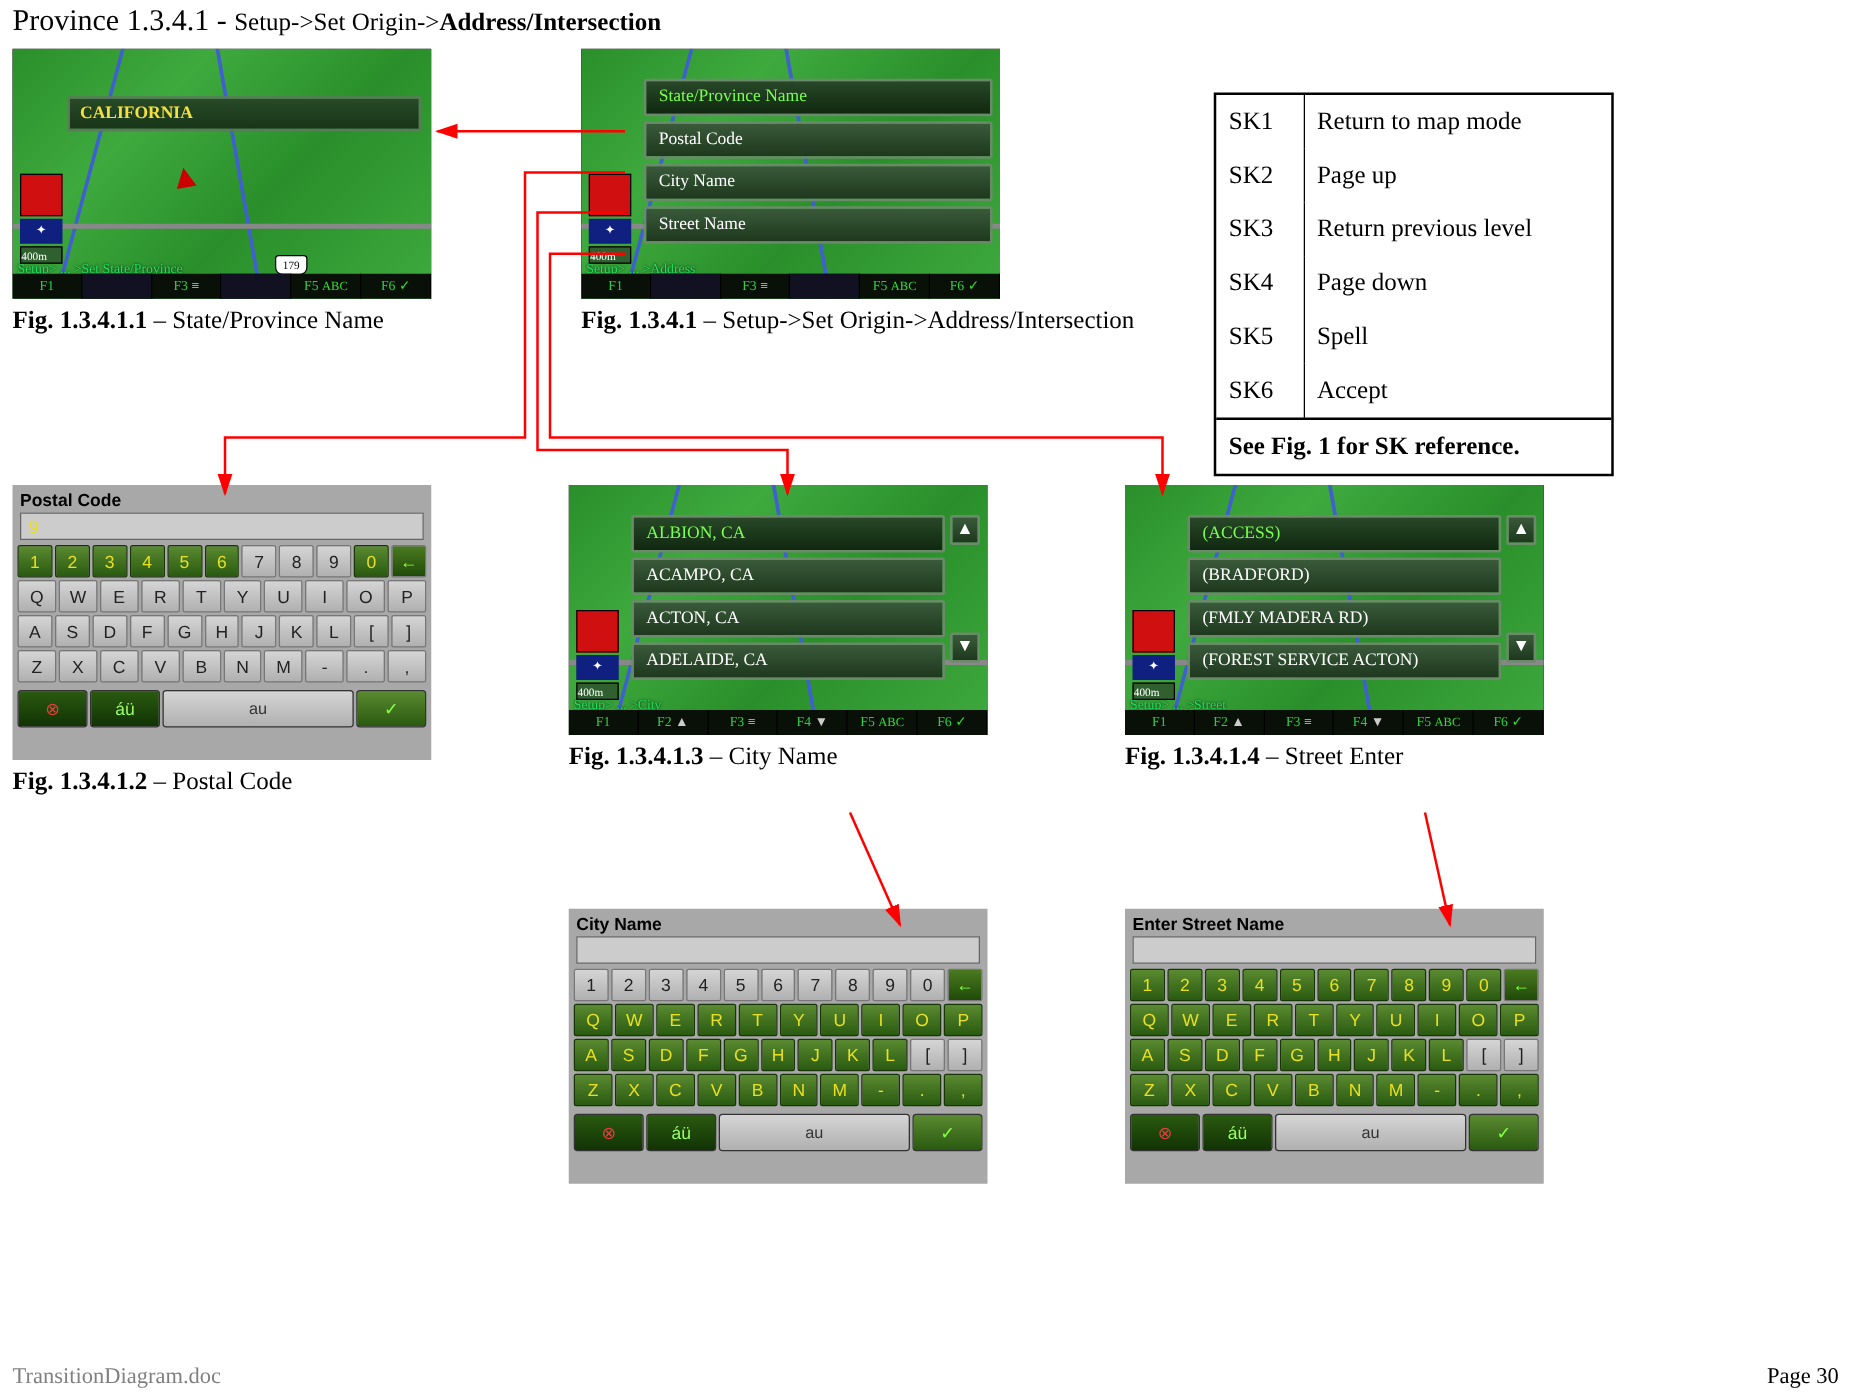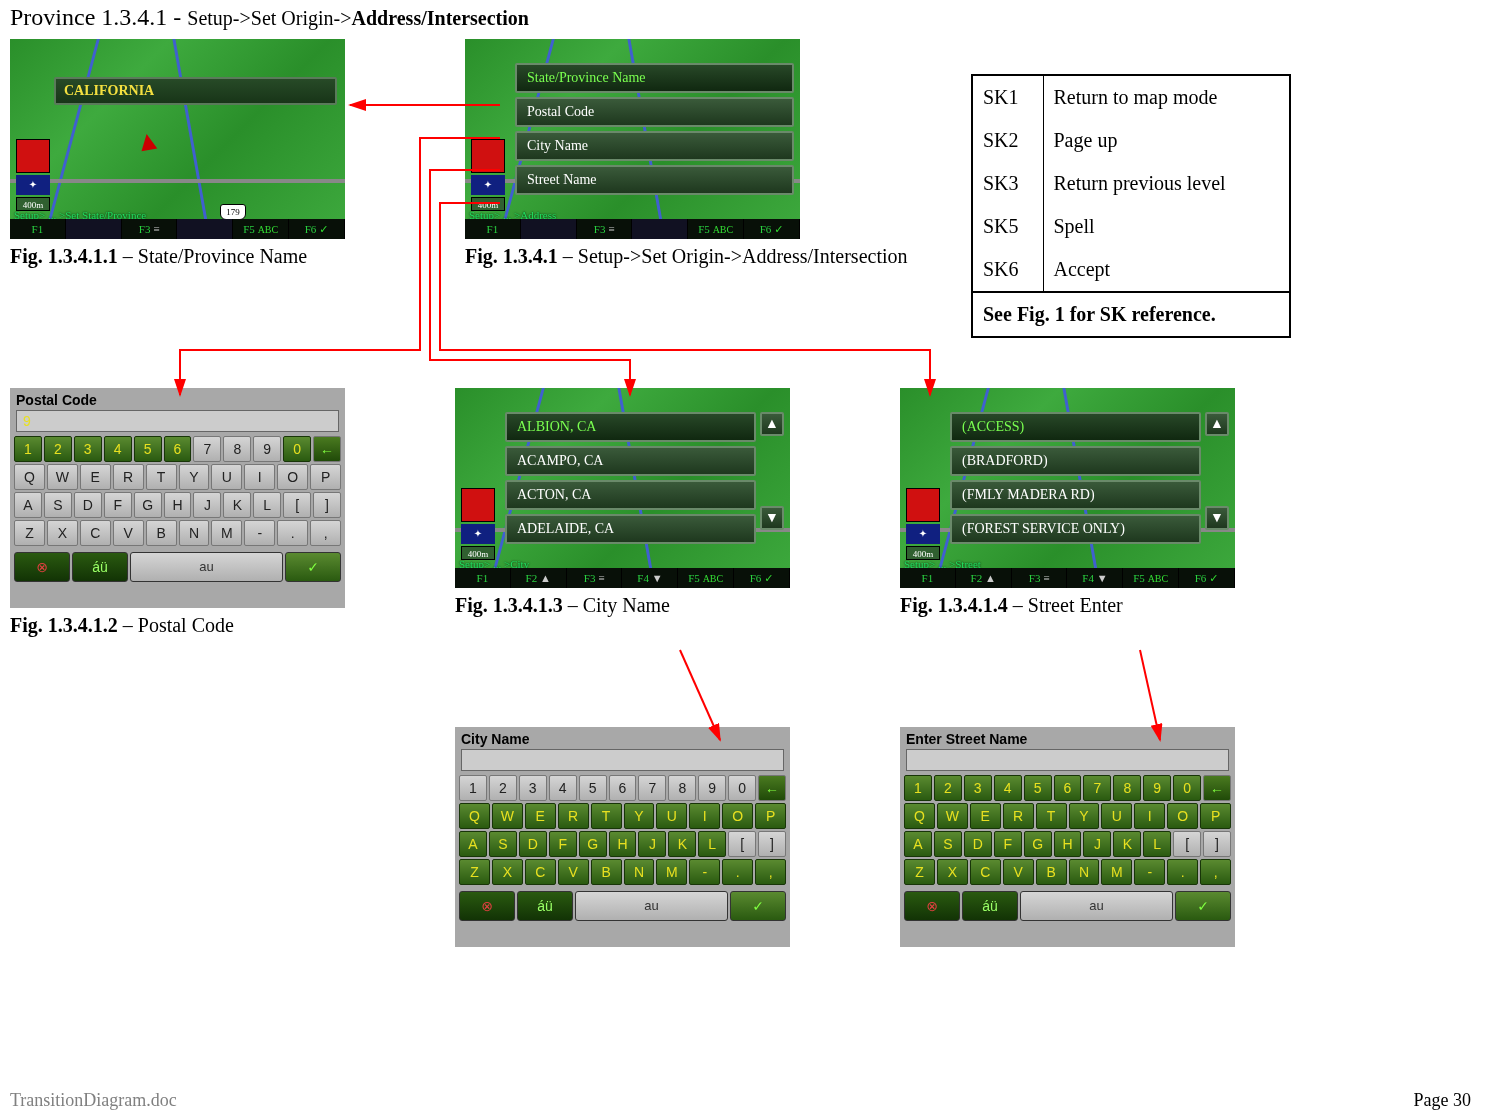--- a/index.html
+++ b/index.html
@@ -36,21 +36,21 @@
   .badge-logo{
     position:absolute; left:6px; top:100px; width:34px; height:34px;
     background:#d01010; border:1px solid #000;
   }
   .badge-compass{
     position:absolute; left:6px; top:136px; width:34px; height:20px;
     background:#102080; color:#fff; font-size:10px; text-align:center; line-height:20px;
   }
   .badge-scale{
     position:absolute; left:6px; top:158px; width:34px; height:14px;
-    background:#306030; color:#fff; font-size:9px; text-align:center; line-height:14px;
+    background:#306030; color:#fff; font-size:9px; text-align:left; line-height:14px;
     border:1px solid #000;
   }
   .cursor-arrow{
     position:absolute; left:130px; top:95px; width:0;height:0;
     border-left:8px solid transparent;border-right:8px solid transparent;border-bottom:16px solid #c00;
     transform:rotate(-10deg);
   }
   .breadcrumb{
     position:absolute; left:4px; bottom:18px; right:4px; color:#20e060; font-size:11px;
     text-shadow:0 0 2px #000;
@@ -167,20 +167,24 @@
           <td class="k">SK1</td>
           <td>Return to map mode</td>
         </tr>
     <tr>
           <td class="k">SK2</td>
           <td>Page up</td>
         </tr>
     <tr>
           <td class="k">SK3</td>
           <td>Return previous level</td>
+        </tr>
+    <tr>
+          <td class="k">SK4</td>
+          <td>Page down</td>
         </tr>
     <tr>
           <td class="k">SK5</td>
           <td>Spell</td>
         </tr>
     <tr>
           <td class="k">SK6</td>
           <td>Accept</td>
         </tr>
     <tr class="sk-row-divider">
@@ -342,21 +346,21 @@
     <div class="device">
       <div class="map-bg"></div>
         <div class="hwy-line"></div>
       <div class="badge-logo"></div>
       <div class="badge-compass">✦</div>
       <div class="badge-scale">400m</div>
       <div class="menu-panel narrow">
         <div class="menu-item sel">(ACCESS)</div>
         <div class="menu-item">(BRADFORD)</div>
         <div class="menu-item">(FMLY MADERA RD)</div>
-        <div class="menu-item">(FOREST SERVICE ONLY)</div>
+        <div class="menu-item">(FOREST SERVICE ACTON)</div>
       </div>
       <div class="scroll-up">▲</div>
       <div class="scroll-dn">▼</div>
       <div class="breadcrumb">Setup&gt; ... &gt;Street</div>
       <div class="fkeys">
         <div class="fkey">F1</div>
         <div class="fkey"><span>F2</span> <span class="upicon">▲</span></div>
         <div class="fkey"><span>F3</span> <span class="listicon">≡</span></div>
         <div class="fkey"><span>F4</span> <span class="dnicon">▼</span></div>
         <div class="fkey"><span>F5</span> <span class="abc">ABC</span></div>

